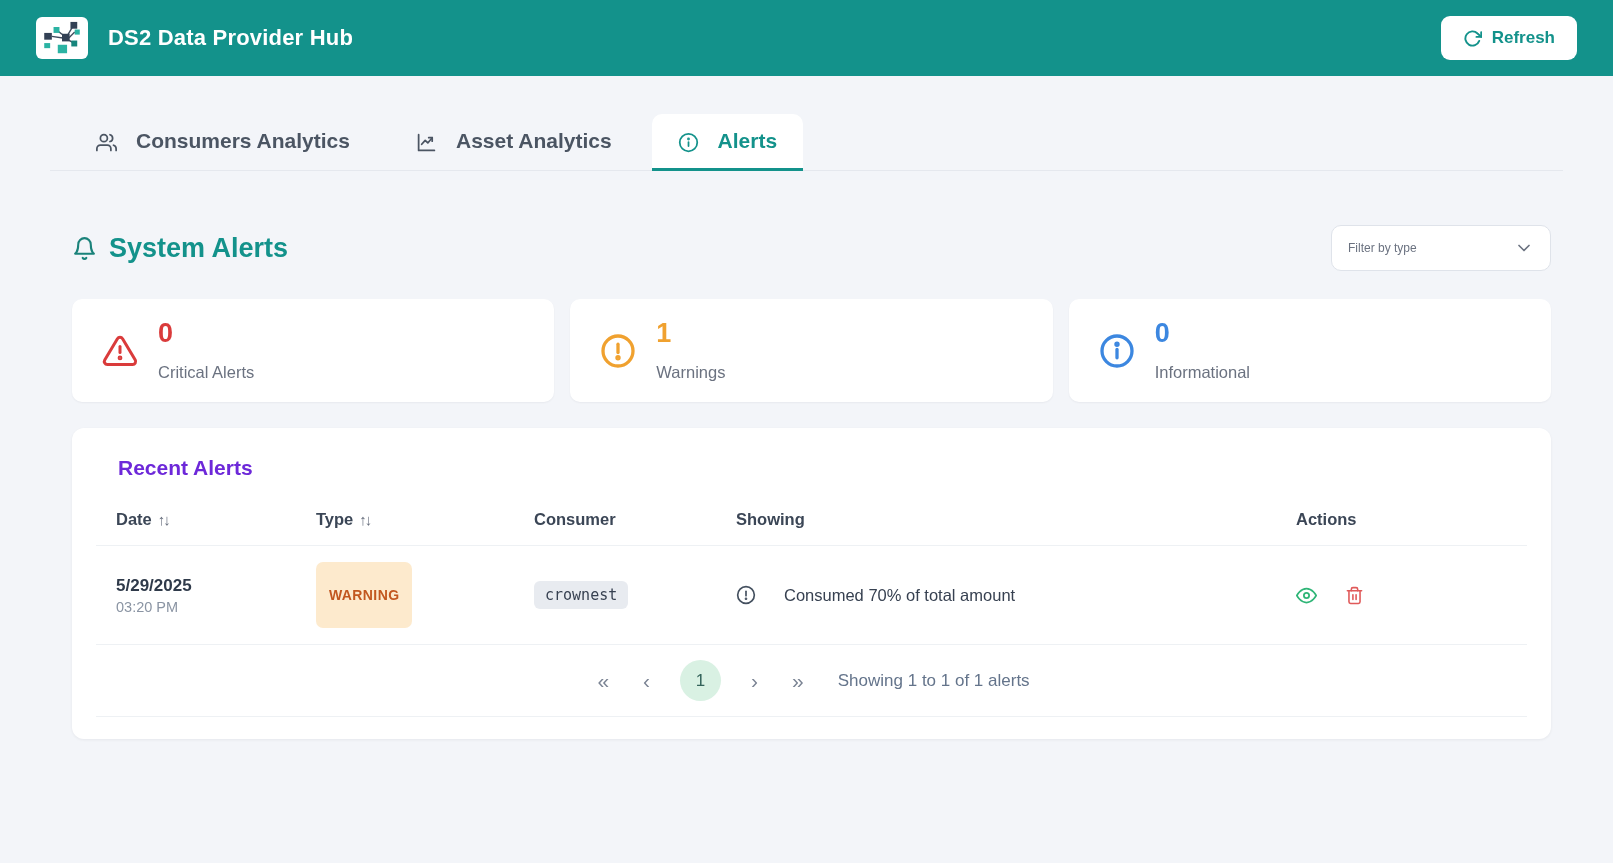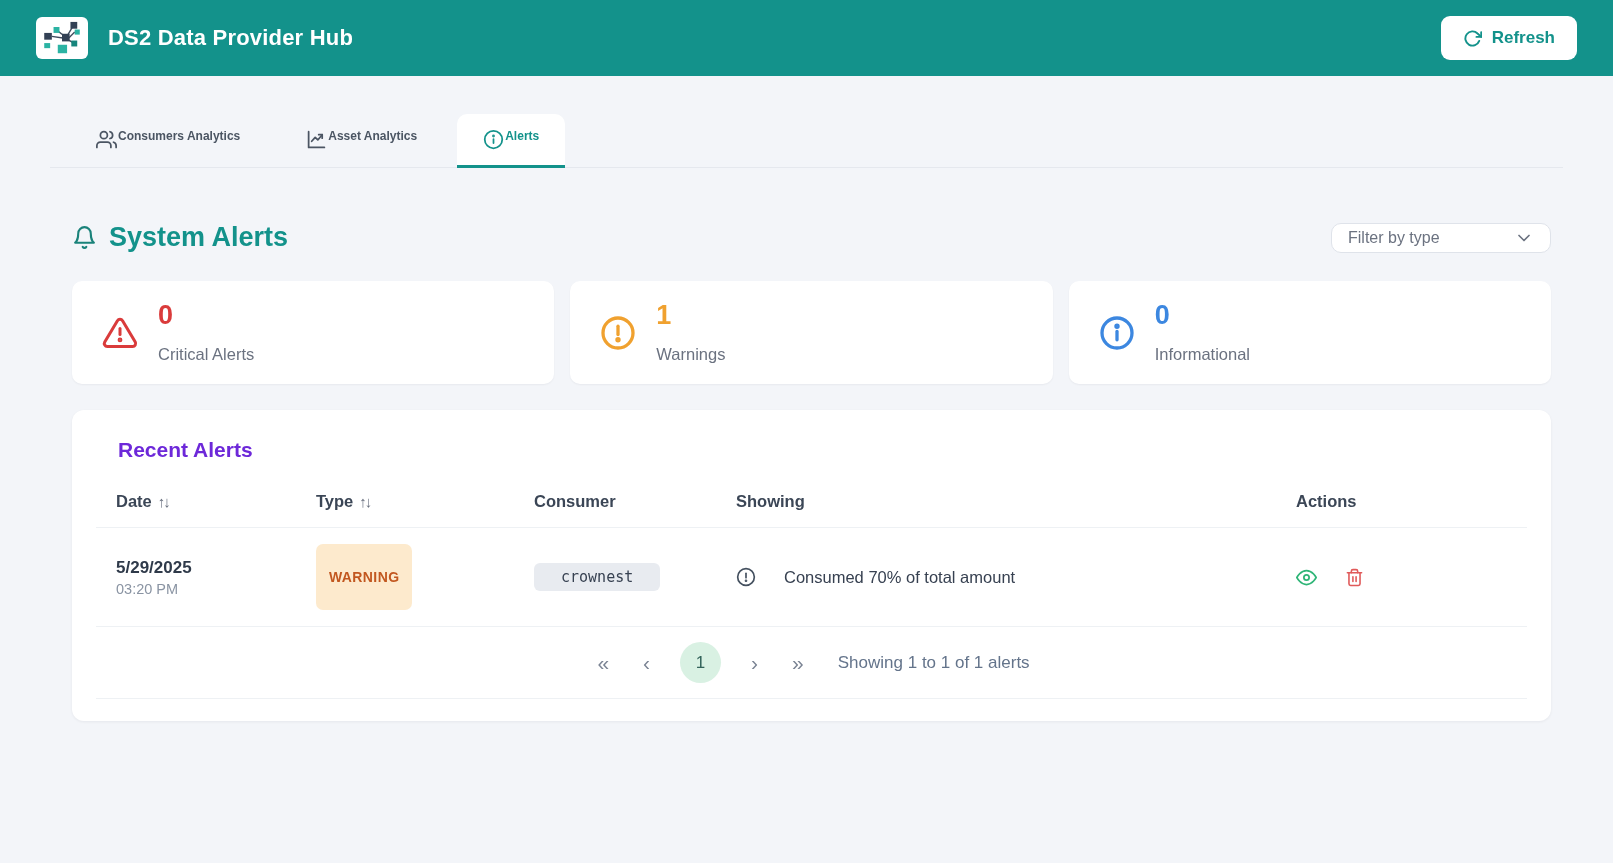--- a/index.html
+++ b/index.html
@@ -39,23 +39,23 @@
   }
 
   
   .tabbar {
     margin:38px 50px 0;
     border-bottom:1px solid #e5e8ee;
     display:flex; align-items:flex-end; gap:14px;
     padding-left:20px;
   }
   .tab {
-    display:flex; align-items:flex-start; gap:1px;
+    display:flex; align-items:flex-end; gap:19px;
     padding:15px 26px;
-    font-size:12px; font-weight:bold; color:#4b5563;
+    font-size:21px; font-weight:bold; color:#4b5563;
     cursor:pointer;
     border-bottom:3px solid transparent;
     margin-bottom:-1px;
     white-space:nowrap;
   }
   .tab.active {
     background:#ffffff;
     color:#13928b;
     border-radius:10px 10px 0 0;
     border-bottom:3px solid #13928b;
@@ -66,25 +66,25 @@
   
   .section-head {
     margin:54px 62px 0 72px;
     display:flex; align-items:center; justify-content:space-between;
   }
   .section-title {
     display:flex; align-items:center; gap:12px;
     color:#13928b; font-size:27px; font-weight:bold;
   }
   .filter-select {
-    width:220px; height:30px;
+    width:220px; height:46px;
     background:#ffffff; border:1px solid #dfe3ea; border-radius:10px;
     display:flex; align-items:center; justify-content:space-between;
     padding:0 16px;
-    color:#6b7280; font-size:16px;
+    color:#6b7280; font-size:12px;
     cursor:pointer;
   }
 
   
   .cards {
     margin:28px 62px 0 72px;
     display:grid; grid-template-columns:repeat(3, 1fr); gap:16px;
   }
   .card {
     background:#ffffff; border-radius:10px;
@@ -127,21 +127,21 @@
   .badge-warning {
     display:inline-block;
     background:#fdeacd; color:#c2571f;
     font-weight:bold; font-size:14px; letter-spacing:.4px;
     padding:25px 13px; border-radius:7px;
   }
   .consumer-chip {
     display:inline-block;
     background:#e8ebf0; color:#374151;
     font-family:"DejaVu Sans Mono", monospace; font-size:15px;
-    padding:5px 27px; border-radius:6px;
+    padding:5px 11px; border-radius:6px;
   }
   .msg-wrap { display:flex; align-items:center; gap:28px; }
   .actions-wrap { display:flex; align-items:center; gap:28px; }
   .icon-btn { background:none; border:none; padding:0; cursor:pointer; }
 
   
   .pager {
     display:flex; align-items:center; justify-content:center; gap:26px;
     padding:15px 0 15px;
     border-bottom:1px solid #eef1f4;

